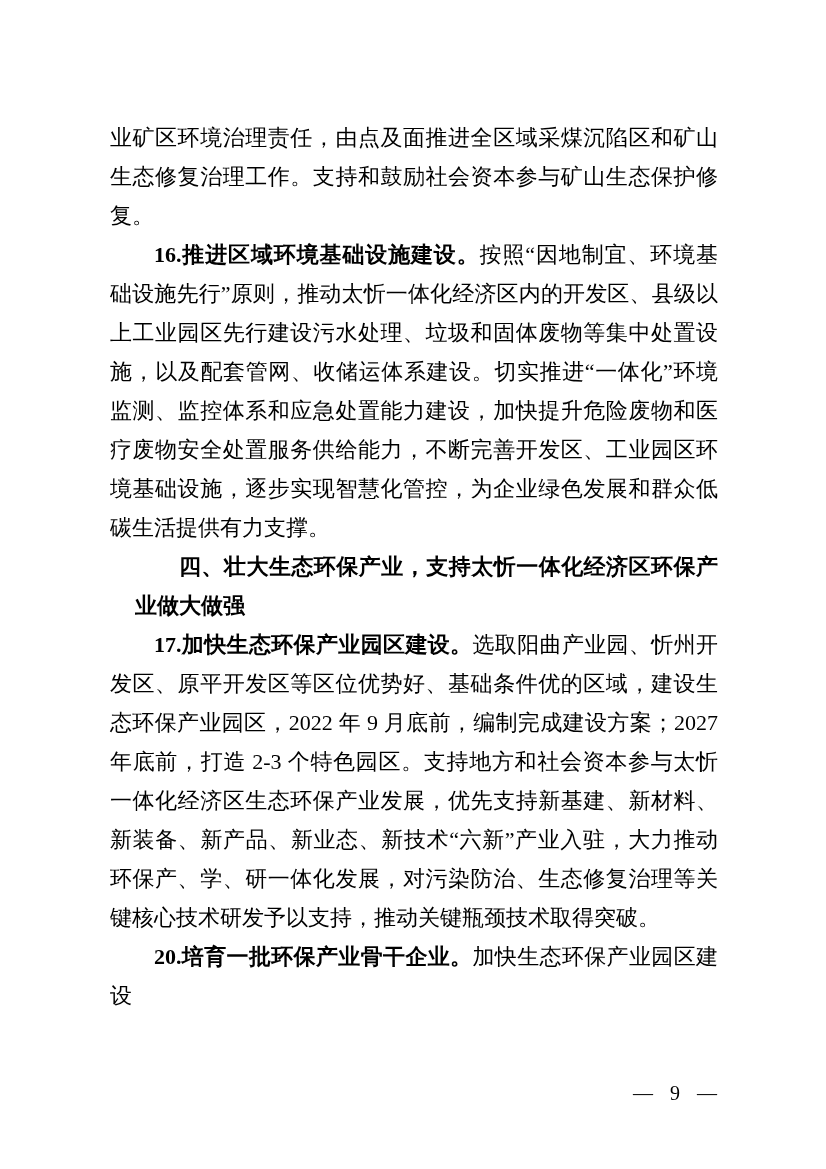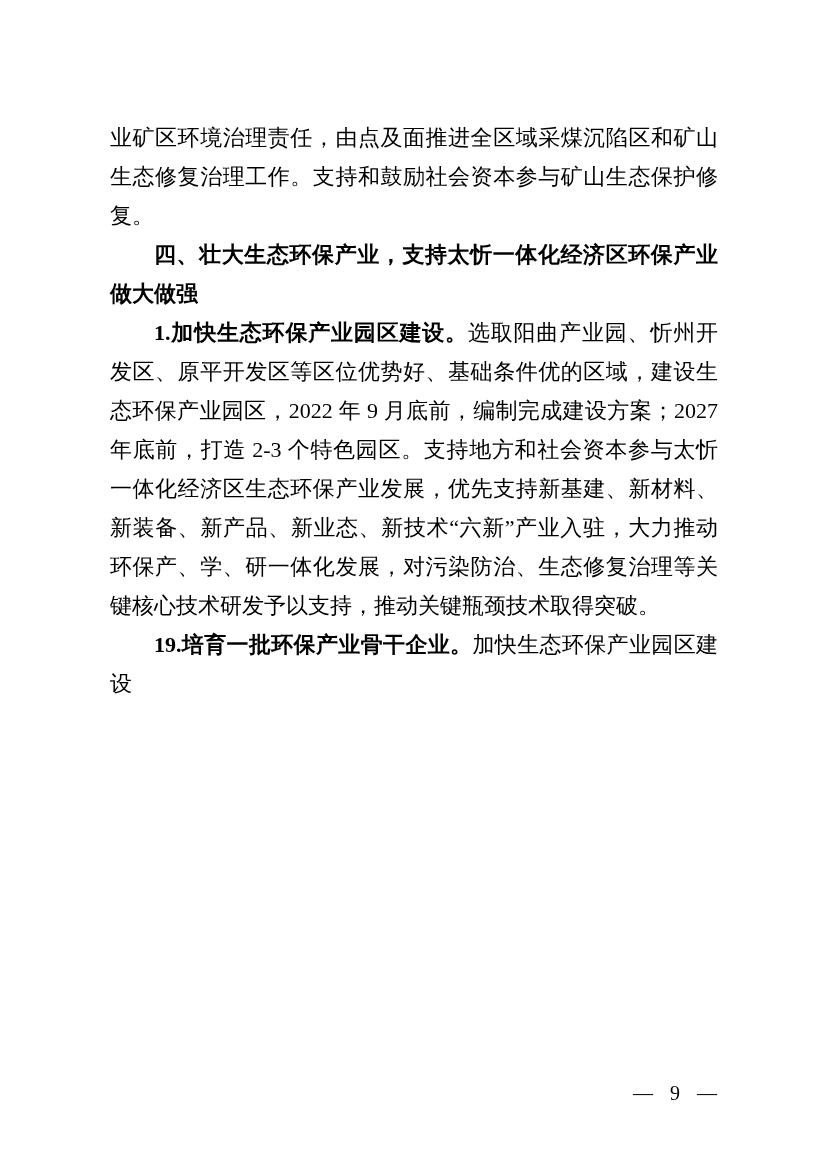--- a/index.html
+++ b/index.html
@@ -38,20 +38,21 @@
   }
   .indent {
     text-indent: 2em;
   }
   .lead {
     font-weight: bold;
   }
   .heading {
     font-weight: bold;
     font-family: Liberation Serif, serif;
+    margin-left: 25px;
   }
   .page-number {
     position: absolute;
     top: 1078px;
     right: 108px;
     font-size: 20px;
     line-height: 30px;
     word-spacing: 10px;
     letter-spacing: 1px;
     color: #000000;
@@ -59,23 +60,24 @@
   }
 </style>
 </head>
 <body>
 
 <div class="page">
   <div class="content">
 
     <p class="para"><span>业矿区环境治理责任，由点及面推进全区域采煤沉陷区和矿山生态修复治理工作。支持和鼓励社会资本参与矿山生态保护修复。</span></p>
 
+    <p class="para indent"><span class="lead">16.推进区域环境基础设施建设。</span><span>按照“因地制宜、环境基础设施先行”原则，推动太忻一体化经济区内的开发区、县级以上工业园区先行建设污水处理、垃圾和固体废物等集中处置设施，以及配套管网、收储运体系建设。切实推进“一体化”环境监测、监控体系和应急处置能力建设，加快提升危险废物和医疗废物安全处置服务供给能力，不断完善开发区、工业园区环境基础设施，逐步实现智慧化管控，为企业绿色发展和群众低碳生活提供有力支撑。</span></p>
 
     <p class="para indent heading"><span>四、壮大生态环保产业，支持太忻一体化经济区环保产业做大做强</span></p>
 
-    <p class="para indent"><span class="lead">1.加快生态环保产业园区建设。</span><span>选取阳曲产业园、忻州开发区、原平开发区等区位优势好、基础条件优的区域，建设生态环保产业园区，2022 年 9 月底前，编制完成建设方案；2027 年底前，打造 2-3 个特色园区。支持地方和社会资本参与太忻一体化经济区生态环保产业发展，优先支持新基建、新材料、新装备、新产品、新业态、新技术“六新”产业入驻，大力推动环保产、学、研一体化发展，对污染防治、生态修复治理等关键核心技术研发予以支持，推动关键瓶颈技术取得突破。</span></p>
+    <p class="para indent"><span class="lead">17.加快生态环保产业园区建设。</span><span>选取阳曲产业园、忻州开发区、原平开发区等区位优势好、基础条件优的区域，建设生态环保产业园区，2022 年 9 月底前，编制完成建设方案；2027 年底前，打造 2-3 个特色园区。支持地方和社会资本参与太忻一体化经济区生态环保产业发展，优先支持新基建、新材料、新装备、新产品、新业态、新技术“六新”产业入驻，大力推动环保产、学、研一体化发展，对污染防治、生态修复治理等关键核心技术研发予以支持，推动关键瓶颈技术取得突破。</span></p>
 
-    <p class="para indent"><span class="lead">19.培育一批环保产业骨干企业。</span><span>加快生态环保产业园区建设</span></p>
+    <p class="para indent"><span class="lead">20.培育一批环保产业骨干企业。</span><span>加快生态环保产业园区建设</span></p>
 
   </div>
 
   <div class="page-number">— 9 —</div>
 </div>
 
 </body></html>

